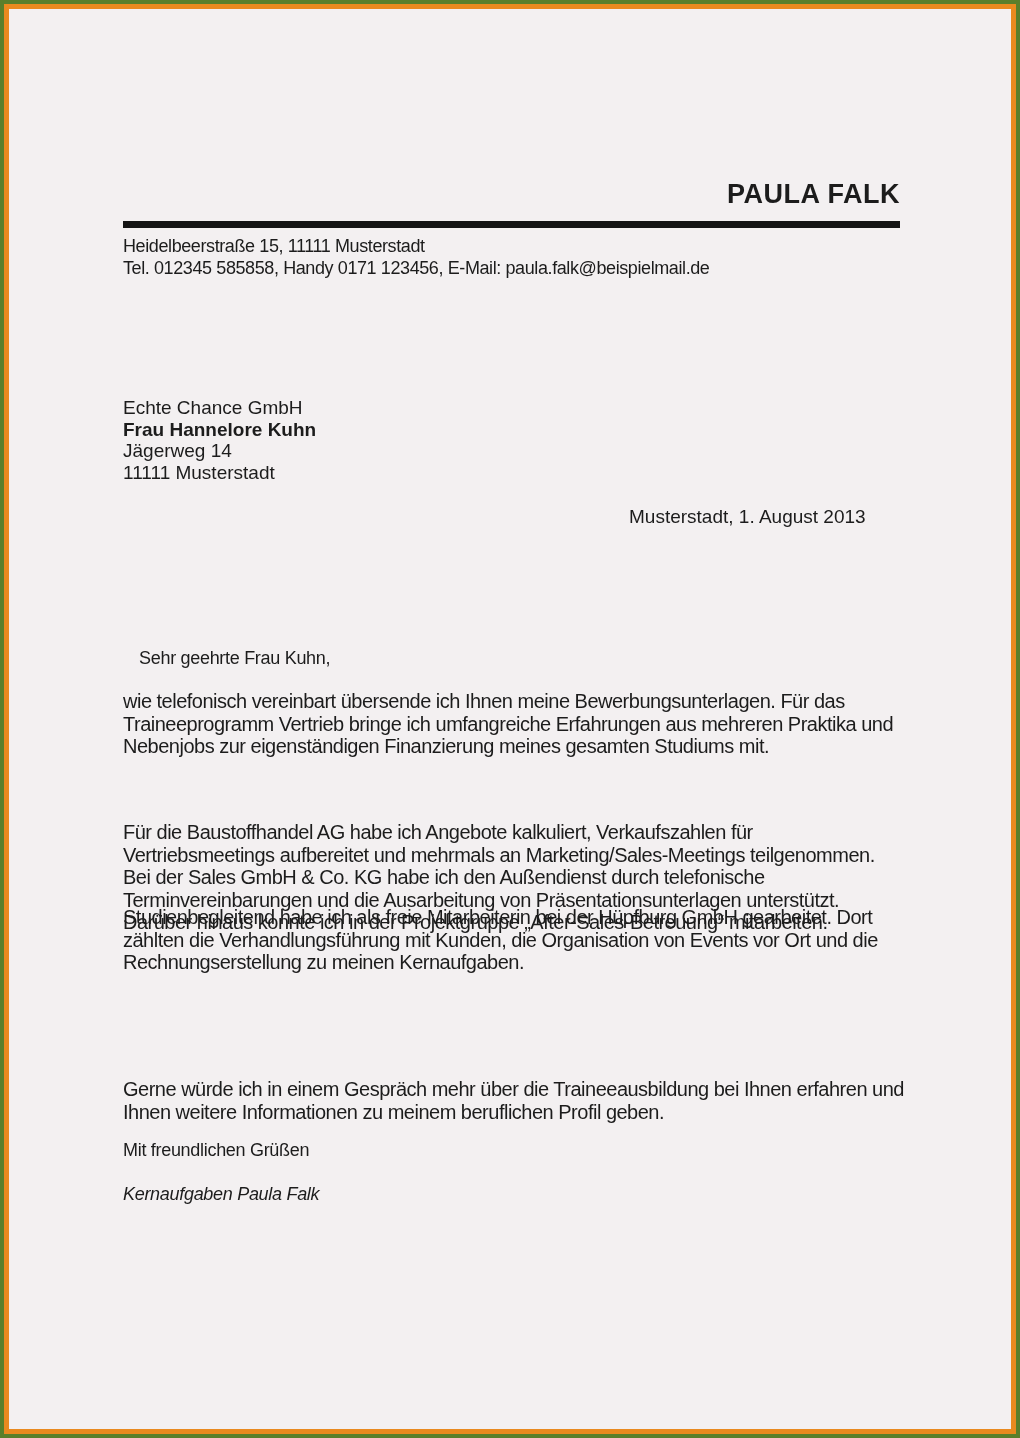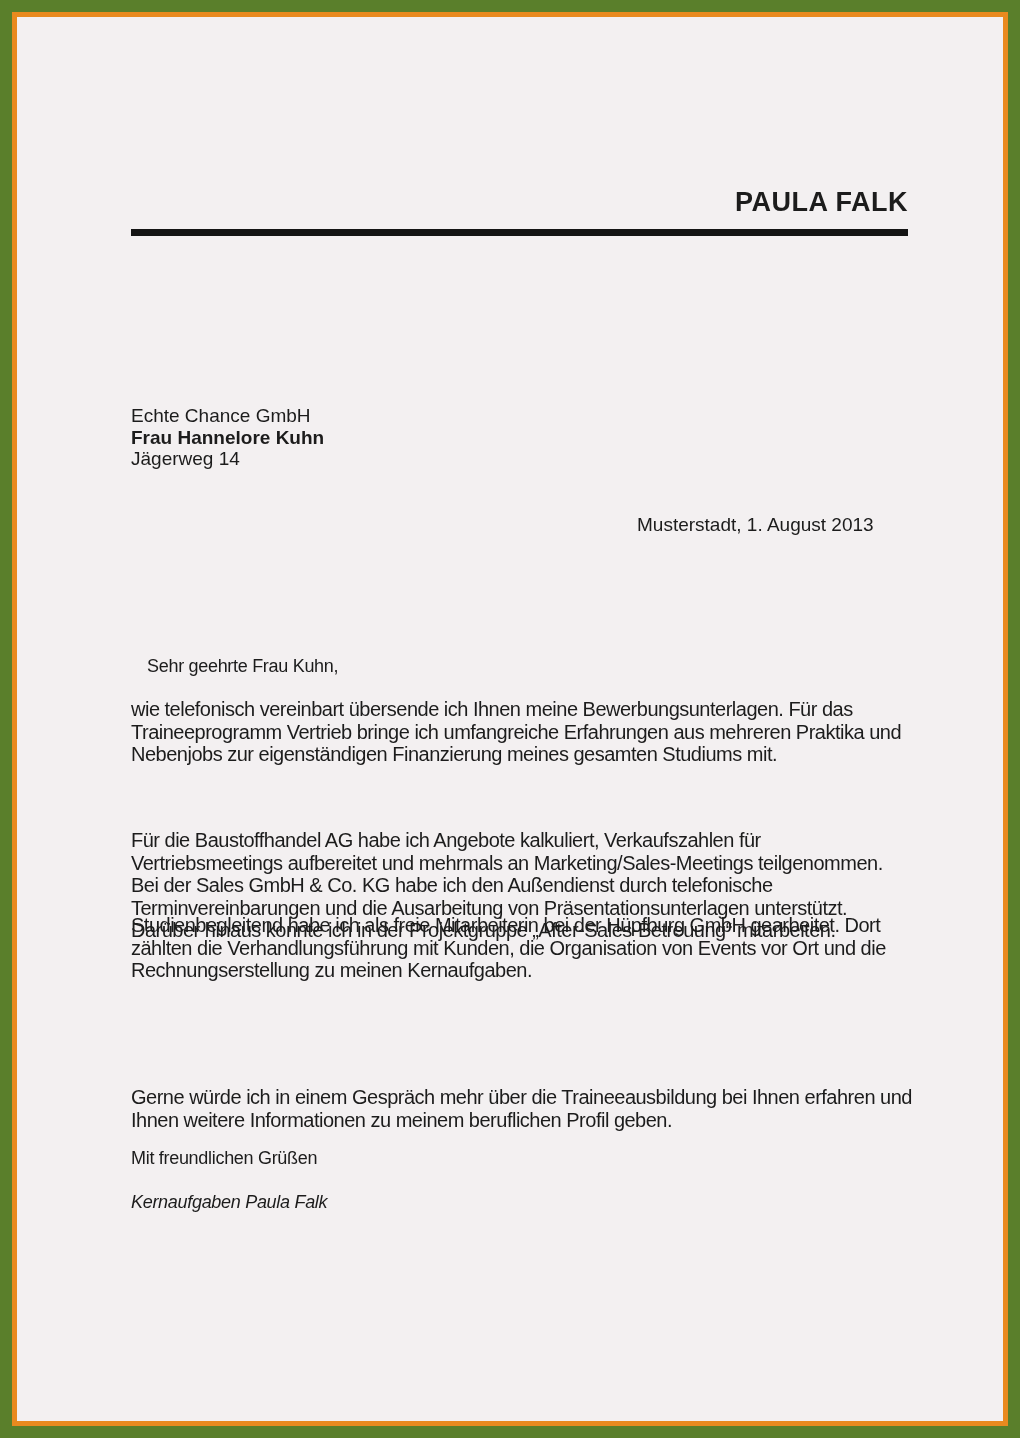--- a/index.html
+++ b/index.html
@@ -7,21 +7,21 @@
     padding: 0;
     background: #e9e6e7;
     font-family: "Liberation Sans", sans-serif;
   }
   .page {
     position: relative;
     width: 1020px;
     height: 1438px;
     box-sizing: border-box;
     background: #5a7f2b; 
-    padding: 12px;
+    padding: 4px;
   }
   .page-inner {
     position: relative;
     width: 100%;
     height: 100%;
     box-sizing: border-box;
     border: 5px solid #e98a1f; 
     background: #f3f0f1;
     overflow: hidden;
   }
@@ -117,25 +117,30 @@
 <body>
 
 <div class="page">
   <div class="page-inner">
     <div class="content">
 
       <div class="abs sender-name">PAULA FALK</div>
 
       <div class="abs header-rule"></div>
 
+      <div class="abs sender-address">
+        <div>Heidelbeerstraße 15, 11111 Musterstadt</div>
+        <div>Tel. 012345 585858, Handy 0171 123456, E-Mail: paula.falk@beispielmail.de</div>
+      </div>
 
       <div class="abs recipient">
         <div>Echte Chance GmbH</div>
         <div class="bold">Frau Hannelore Kuhn</div>
         <div>Jägerweg 14</div>
+        <div>11111 Musterstadt</div>
       </div>
 
       <div class="abs date-line">Musterstadt, 1. August 2013</div>
 
 
       <div class="abs salutation">Sehr geehrte Frau Kuhn,</div>
 
       <div class="abs para p1">wie telefonisch vereinbart übersende ich Ihnen meine Bewerbungsunterlagen. Für das Traineeprogramm Vertrieb bringe ich umfangreiche Erfahrungen aus mehreren Praktika und Nebenjobs zur eigenständigen Finanzierung meines gesamten Studiums mit.</div>
 
       <div class="abs para p2">Für die Baustoffhandel AG habe ich Angebote kalkuliert, Verkaufszahlen für Vertriebsmeetings aufbereitet und mehrmals an Marketing/Sales-Meetings teilgenommen. Bei der Sales GmbH &amp; Co. KG habe ich den Außendienst durch telefonische Terminvereinbarungen und die Ausarbeitung von Präsentationsunterlagen unterstützt. Darüber hinaus konnte ich in der Projektgruppe „After-Sales-Betreuung“ mitarbeiten.</div>

